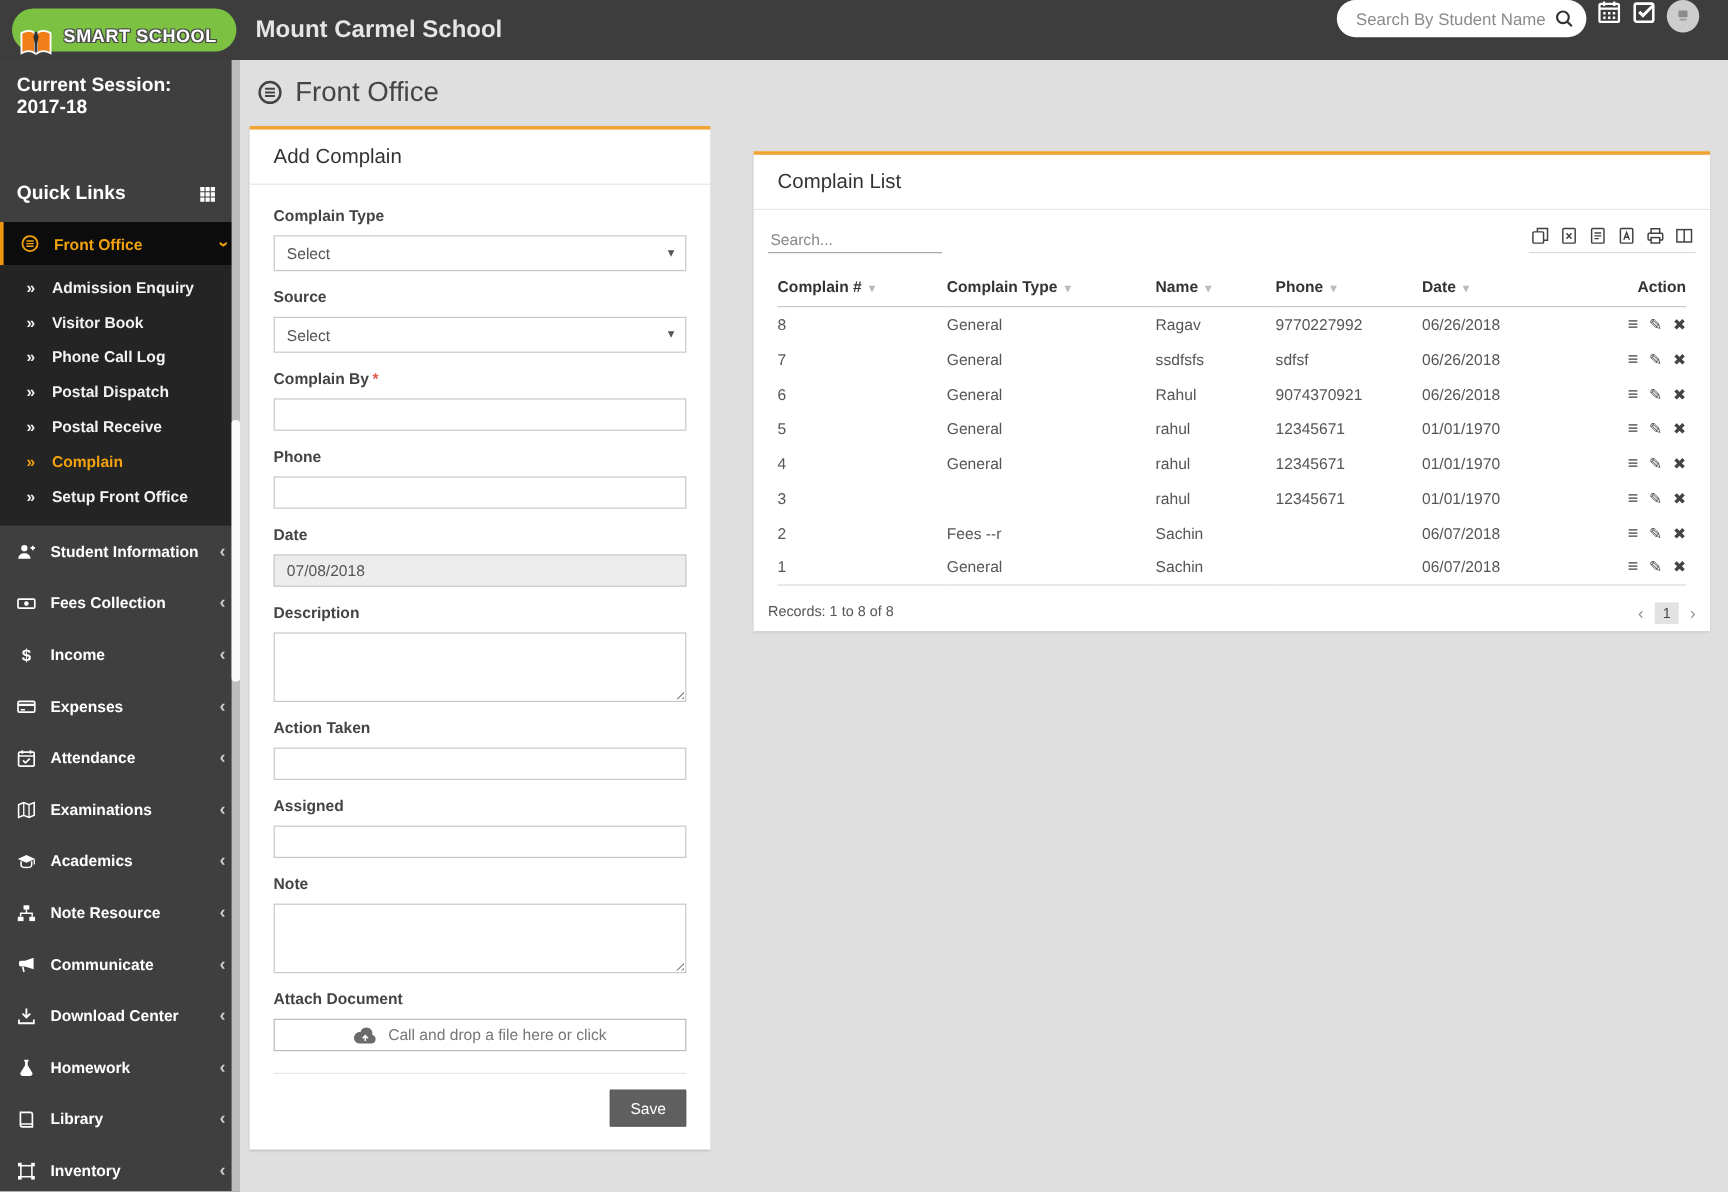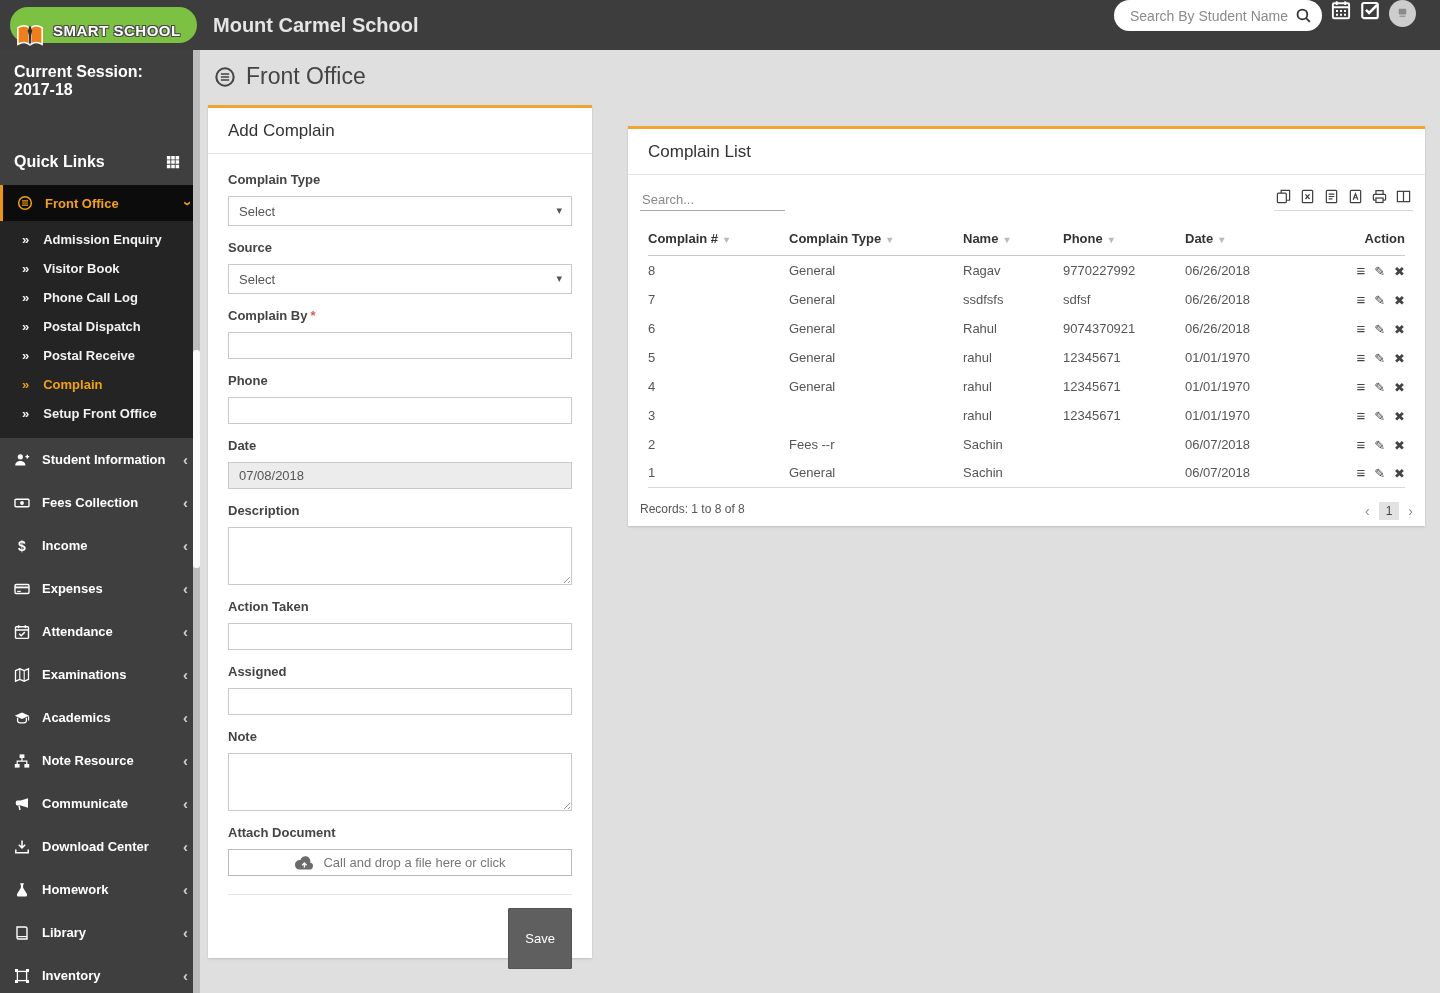--- a/index.html
+++ b/index.html
@@ -61,21 +61,21 @@
   .select-wrap .sel-val { padding-left:10px; font-size:13px; color:#555; }
   .select-wrap .sel-arrow { position:absolute; right:9px; top:7px; font-size:11px; color:#555; }
   .f-input { width:100%; height:27px; border:1px solid #c9c9c9; font-size:13px; color:#444; padding:0 8px; font-family:"Liberation Sans", sans-serif; outline:none; background:#fff; }
   .f-input.readonly { background:#ececec; color:#555; padding-left:10px; }
   .ta-wrap { position:relative; }
   .f-textarea { width:100%; height:58px; border:1px solid #c9c9c9; font-size:13px; color:#444; padding:4px 8px; font-family:"Liberation Sans", sans-serif; outline:none; resize:none; display:block; }
   .resize-grip { position:absolute; right:2px; bottom:2px; width:9px; height:9px; background:repeating-linear-gradient(135deg, transparent 0 2px, #999 2px 3px); clip-path:polygon(100% 0, 100% 100%, 0 100%); }
   .dropzone { height:27px; border:1px solid #bbb; display:flex; align-items:center; justify-content:center; gap:8px; color:#777; font-size:13px; cursor:pointer; }
   .dz-cloud { width:21px; height:14px; display:inline-block; }
   .form-footer { margin:18px 20px 0 20px; border-top:1px solid #e6e6e6; padding:13px 0; text-align:right; }
-  .save-btn { background:#5f5f5f; color:#fff; border:1px solid #545454; border-radius:1px; font-size:13px; padding:22px 16px; cursor:pointer; font-family:"Liberation Sans", sans-serif; }
+  .save-btn { background:#5f5f5f; color:#fff; border:1px solid #545454; border-radius:1px; font-size:13px; padding:7px 16px; cursor:pointer; font-family:"Liberation Sans", sans-serif; }
 
   
   .list-toolbar { display:flex; justify-content:space-between; align-items:flex-end; padding:14px 12px 6px 12px; }
   .tbl-search { border:none; border-bottom:1px solid #aaa; width:145px; font-size:13px; color:#555; padding:3px 2px; outline:none; font-family:"Liberation Sans", sans-serif; background:transparent; }
   .tbl-search::placeholder { color:#888; }
   .export-strip { display:flex; gap:9px; border-bottom:1px solid #d9d9d9; padding:0 2px 6px 2px; }
   .exp-icon { width:15px; height:15px; color:#3f3f3f; cursor:pointer; }
   .exp-icon svg { width:100%; height:100%; }
   table.grid { border-collapse:collapse; table-layout:fixed; margin:8px 20px 0 20px; width:757px; font-size:13px; }
   table.grid th { text-align:left; color:#333; font-weight:bold; padding:6px 0 9px 0; border-bottom:1px solid #c9c9c9; }

